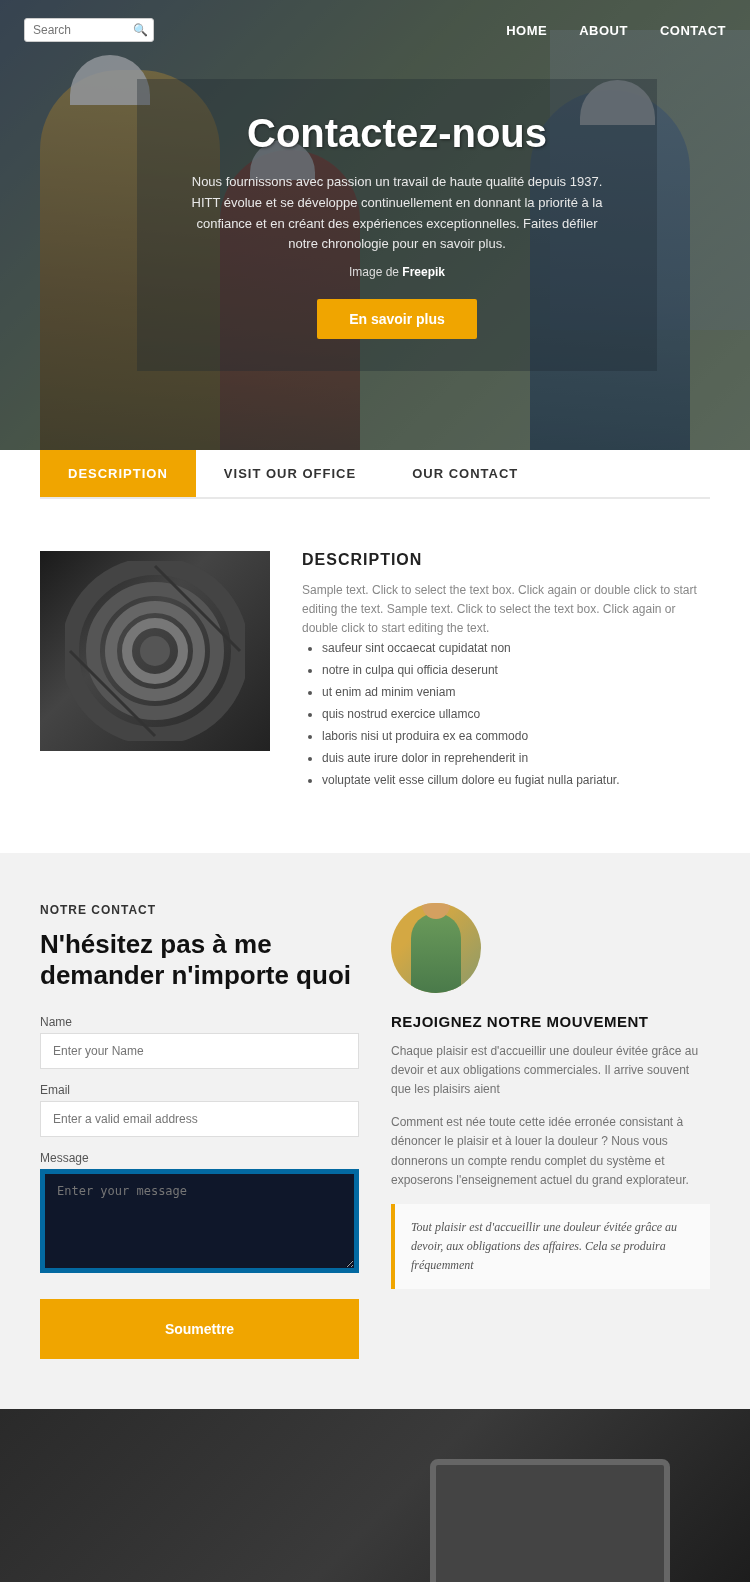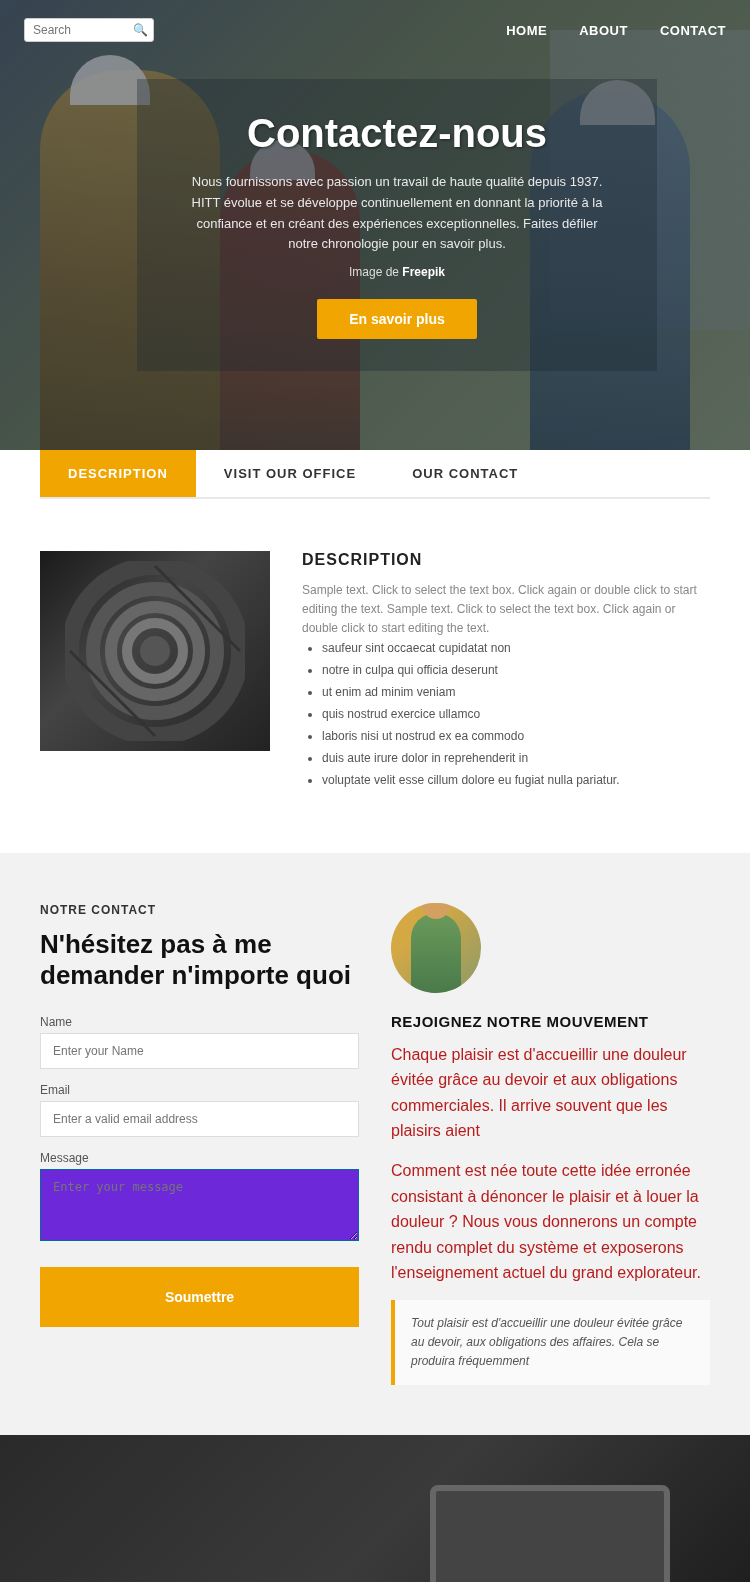--- a/index.html
+++ b/index.html
@@ -277,26 +277,26 @@
       padding: 10px 12px;
       border: 1px solid #ddd;
       font-size: 12px;
       color: #aaa;
       outline: none;
       background: #fff;
     }
     .form-textarea {
       width: 100%;
       padding: 10px 12px;
-      border: 1px solid #0369a1;
+      border: 5px solid #0369a1;
       font-size: 12px;
       color: #aaa;
       outline: none;
-      background: #6d28d9;
-      height: 72px;
+      background: #0f172a;
+      height: 104px;
       resize: vertical;
     }
     .submit-btn {
       width: 100%;
       background: #f0a500;
       color: #fff;
       border: none;
       padding: 22px;
       font-size: 14px;
       font-weight: 600;
@@ -335,33 +335,34 @@
     }
     .rejoignez-title {
       font-size: 15px;
       font-weight: 800;
       letter-spacing: 0.5px;
       text-transform: uppercase;
       color: #111;
       margin-bottom: 12px;
     }
     .rejoignez-para {
-      font-size: 16px;
-      color: #b91c1c;
+      font-size: 12px;
+      color: #737373;
       line-height: 1.6;
       margin-bottom: 14px;
     }
     .quote-block {
       border-left: 4px solid #f0a500;
       background: #fafafa;
       padding: 14px 16px;
       font-size: 12px;
       color: #555;
       font-style: italic;
       line-height: 1.6;
+      font-family: Liberation Serif, serif;
     }
 
     
     .footer-bg {
       background: #1a1a1a;
       padding: 0;
       position: relative;
     }
     .footer-bg-shapes {
       width: 750px;
@@ -457,21 +458,21 @@
       </div>
     </div>
     <div class="desc-text-col">
       <h2 class="desc-heading">DESCRIPTION</h2>
       <p class="desc-para">Sample text. Click to select the text box. Click again or double click to start editing the text. Sample text. Click to select the text box. Click again or double click to start editing the text.</p>
       <ul class="desc-list">
         <li>saufeur sint occaecat cupidatat non</li>
         <li>notre in culpa qui officia deserunt</li>
         <li>ut enim ad minim veniam</li>
         <li>quis nostrud exercice ullamco</li>
-        <li>laboris nisi ut nostrud ex ea commodo</li>
+        <li>laboris nisi ut produira ex ea commodo</li>
         <li>duis aute irure dolor in reprehenderit in</li>
         <li>voluptate velit esse cillum dolore eu fugiat nulla pariatur.</li>
       </ul>
     </div>
   </div>
 </div>
 
 <div class="contact-section">
 
   <div class="contact-form-col">

